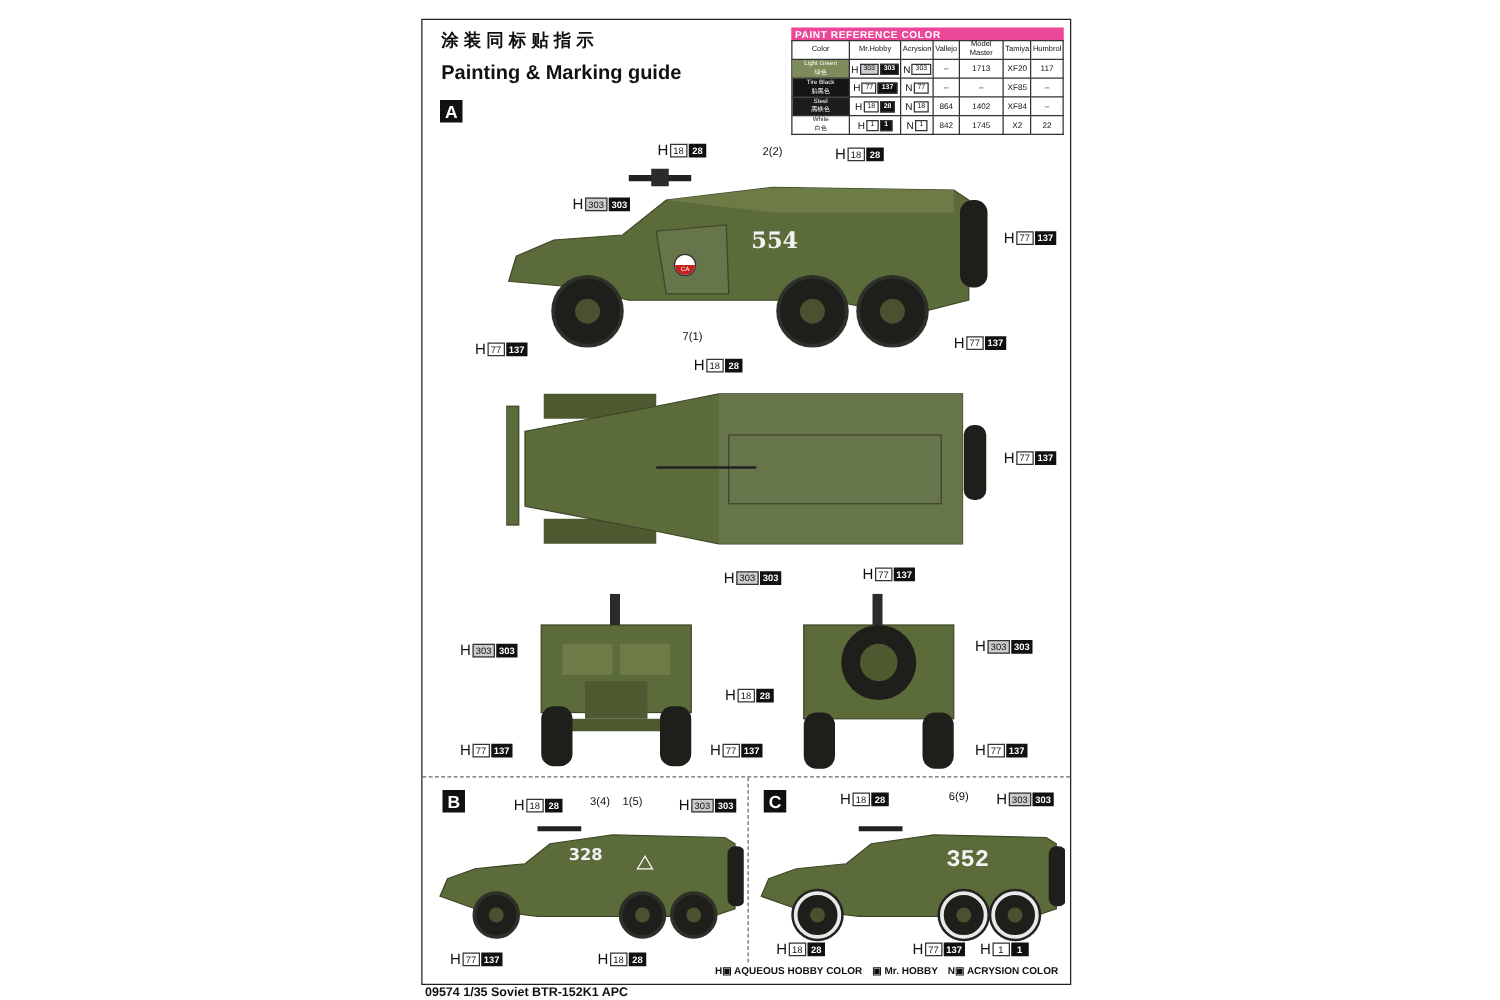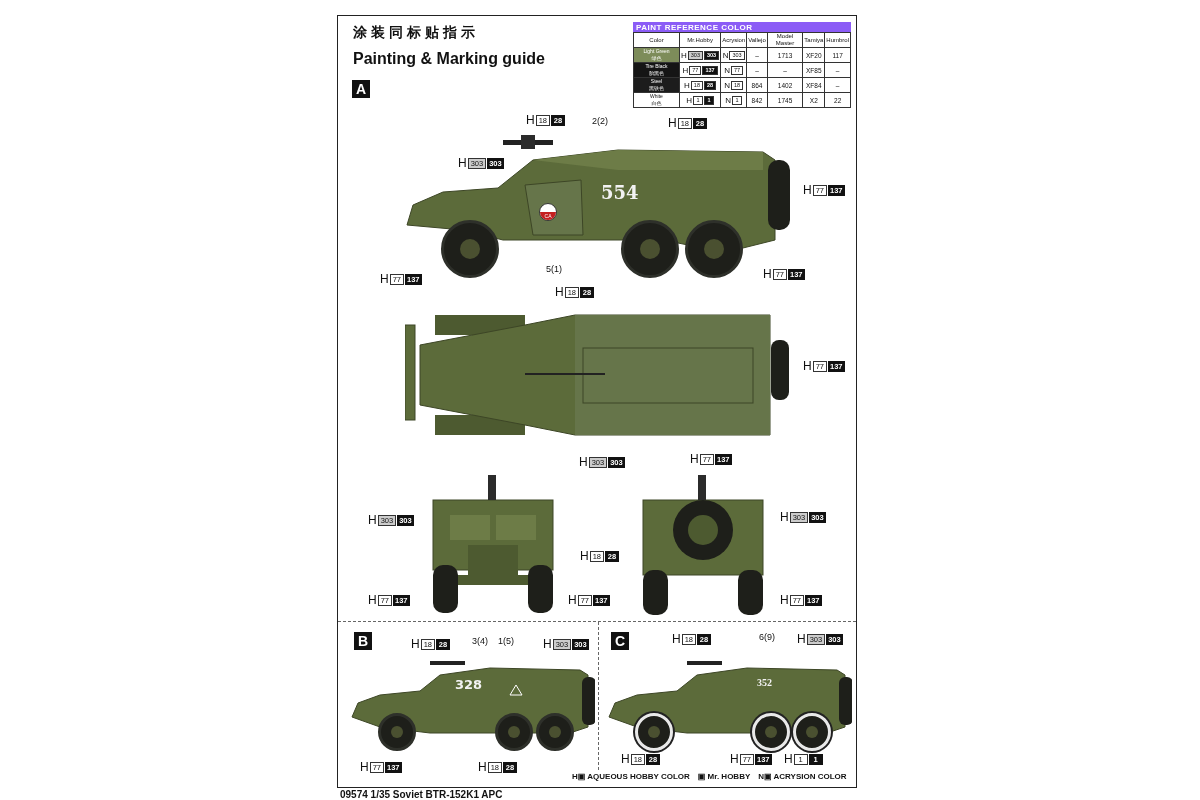--- a/index.html
+++ b/index.html
@@ -7,21 +7,21 @@
   body { position: relative; font-family: "Liberation Sans", sans-serif; color: #111; }
 
   .page { position: absolute; left: 337px; top: 15px; width: 520px; height: 773px; border: 1.5px solid #222; background: #fff; }
 
   .title-cn { position: absolute; left: 353px; top: 24px; font-size: 14px; font-weight: bold; letter-spacing: 4px; font-family: "DejaVu Sans", sans-serif; }
   .title-en { position: absolute; left: 353px; top: 50px; font-size: 16px; font-weight: bold; }
   .sec-label { position: absolute; width: 18px; height: 18px; background: #111; color: #fff; font-weight: bold; font-size: 14px; text-align: center; line-height: 18px; }
 
   
   .paint-table { position: absolute; left: 633px; top: 22px; width: 218px; }
-  .pt-head { background: #8b5cf6; color: #fff; font-size: 8px; font-weight: bold; padding: 1px 3px; height: 10px; line-height: 9px; letter-spacing: .5px; }
+  .pt-head { background: #ec4899; color: #fff; font-size: 8px; font-weight: bold; padding: 1px 3px; height: 10px; line-height: 9px; letter-spacing: .5px; }
   table.pt { border-collapse: collapse; width: 100%; font-size: 6.5px; }
   table.pt td, table.pt th { border: 1px solid #333; text-align: center; height: 11px; padding: 0 1px; font-weight: normal; line-height: 7px; }
   table.pt th { height: 12px; font-size: 6px; }
   .sw { color: #fff; font-size: 5px; line-height: 5.5px; width: 46px; }
   .code { display: inline-flex; align-items: center; gap: 1px; font-size: 7px; }
   .code .H { font-size: 8px; }
   .cb { display: inline-block; border: 1px solid #333; font-size: 5.5px; padding: 0 2px; line-height: 7px; min-width: 10px; }
   .cb.dark { background: #111; color: #fff; font-weight: bold; }
 
   
@@ -151,37 +151,37 @@
   <div style="position:absolute;left:136px;top:73px;width:18px;height:18px;border-radius:50%;background:#fff;border:1px solid #333;overflow:hidden">
     <div style="position:absolute;bottom:0;width:100%;height:50%;background:#c42020;color:#fff;font-size:5px;text-align:center;line-height:9px">CA</div>
   </div>
 </div>
 
 <div class="callout" style="left:526px;top:113px">
     <span class="H">H</span>
     <span class="b1">18</span>
     <span class="b2">28</span>
   </div>
-<div class="num-label" style="left:592px;top:116px">2(2)</div>
+<div class="num-label" style="left:610px;top:116px">2(2)</div>
 <div class="callout" style="left:668px;top:116px">
     <span class="H">H</span>
     <span class="b1">18</span>
     <span class="b2">28</span>
   </div>
 <div class="callout" style="left:458px;top:156px">
     <span class="H">H</span>
     <span class="b1" style="background:#ccc">303</span>
     <span class="b2">303</span>
   </div>
 <div class="callout" style="left:803px;top:183px">
     <span class="H">H</span>
     <span class="b1">77</span>
     <span class="b2">137</span>
   </div>
-<div class="num-label" style="left:546px;top:264px">5(1)</div>
+<div class="num-label" style="left:546px;top:264px">7(1)</div>
 <div class="callout" style="left:380px;top:272px">
     <span class="H">H</span>
     <span class="b1">77</span>
     <span class="b2">137</span>
   </div>
 <div class="callout" style="left:763px;top:267px">
     <span class="H">H</span>
     <span class="b1">77</span>
     <span class="b2">137</span>
   </div>
@@ -326,21 +326,21 @@
   </div>
 <div class="vehicle" style="left:607px;top:655px;width:245px;height:100px;">
   <svg width="245" height="100">
     <path d="M2,62 L8,48 L30,40 L70,36 L90,20 L140,13 L230,15 L238,20 L238,72 L220,78 L80,78 L30,72 Z" fill="#5c6b3a" stroke="#3d4626"></path>
     <rect x="80" y="6" width="35" height="4" fill="#222"></rect>
     <rect x="232" y="22" width="14" height="48" rx="6" fill="#1e1f1a"></rect>
   </svg>
   <div class="wheel white" style="left:28px;top:58px;width:38px;height:38px"></div>
   <div class="wheel white" style="left:145px;top:58px;width:38px;height:38px"></div>
   <div class="wheel white" style="left:186px;top:58px;width:38px;height:38px"></div>
-  <div class="hull-num" style="left:150px;top:22px;font-size:10px;font-family:Liberation Serif, serif">352</div>
+  <div class="hull-num" style="left:150px;top:22px;font-size:19px;font-family:Liberation Mono, monospace">352</div>
 </div>
 <div class="callout" style="left:621px;top:752px">
     <span class="H">H</span>
     <span class="b1">18</span>
     <span class="b2">28</span>
   </div>
 <div class="callout" style="left:730px;top:752px">
     <span class="H">H</span>
     <span class="b1">77</span>
     <span class="b2">137</span>

